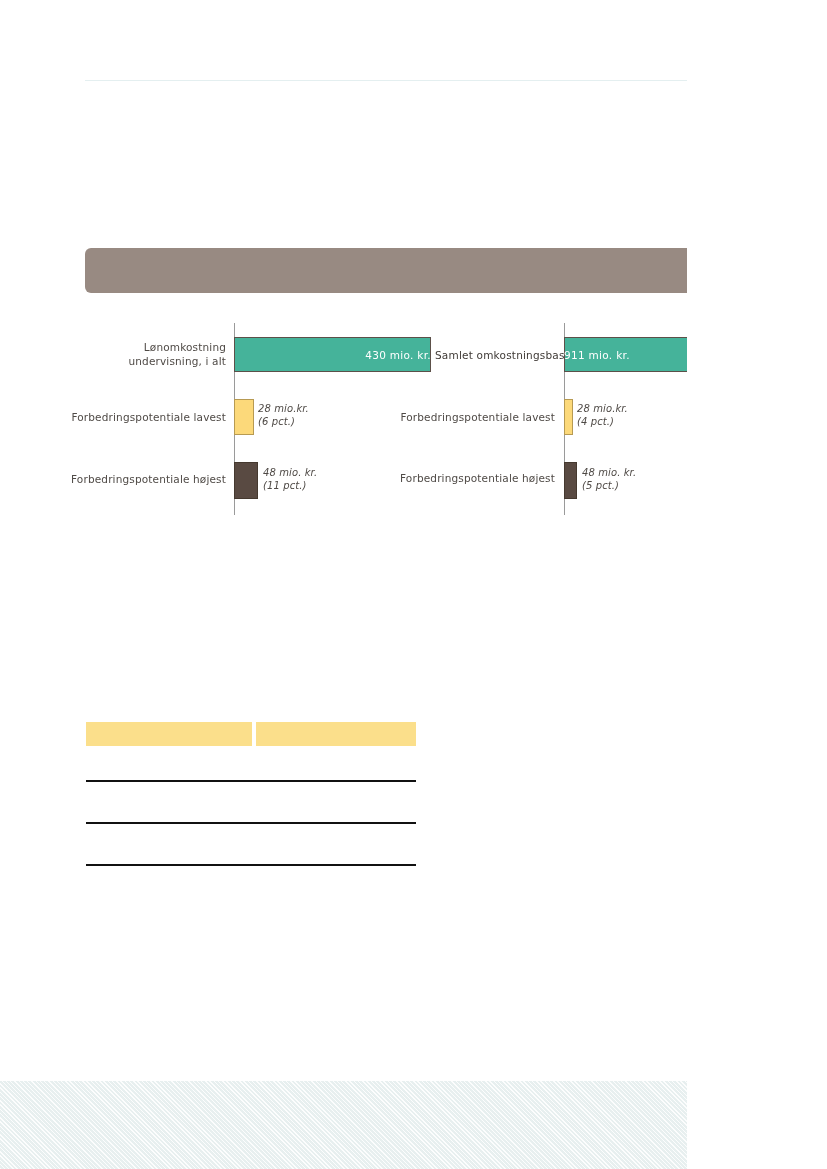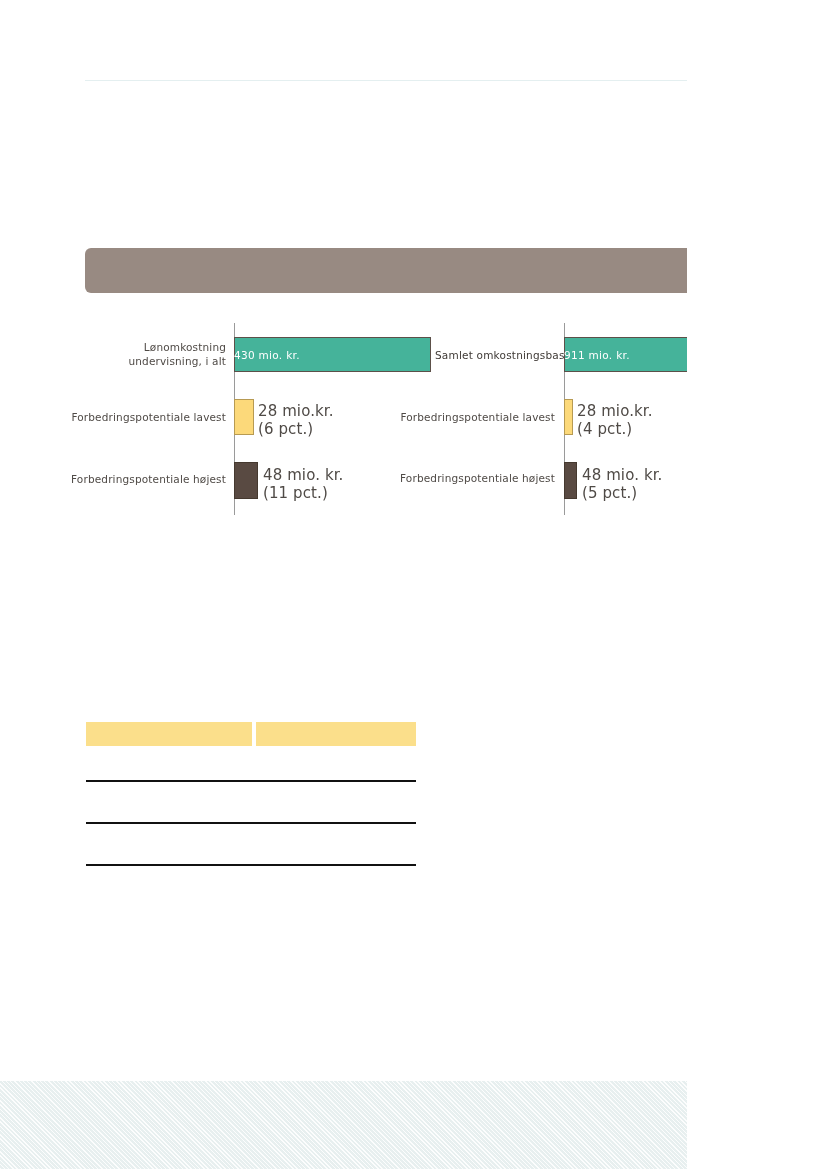--- a/index.html
+++ b/index.html
@@ -89,24 +89,25 @@
     white-space: pre-line;
     letter-spacing: .15px;
   }
   .cat-label.right-aligned {
     text-align: right;
   }
 
   .value-label {
     position: absolute;
     color: #4f4a46;
-    font-size: 15px;
-    line-height: 18px;
+    font-size: 10px;
+    line-height: 13px;
     white-space: pre-line;
     letter-spacing: .1px;
+    font-style: italic;
   }
 
   .mid-label {
     position: absolute;
     color: #3f3a36;
     font-size: 10.5px;
     white-space: nowrap;
     letter-spacing: .2px;
   }
 
@@ -154,21 +155,21 @@
 
   <div class="chart">
 
     <div class="axis-line" style="left:234px; top:323px; height:192px;"></div>
 
     <div class="cat-label right-aligned" style="left:66px; top:341px; width:160px;">Lønomkostning
 undervisning, i alt</div>
 
     <div class="bar teal" style="left:234px; top:337px; width:197px; height:35px;"></div>
 
-    <div class="bar-inner-label" style="left:234px; top:350px; width:197px; text-align:left;">430 mio. kr.</div>
+    <div class="bar-inner-label" style="left:234px; top:350px; width:197px; text-align:right;">430 mio. kr.</div>
 
     <div class="cat-label right-aligned" style="left:66px; top:411px; width:160px;">Forbedringspotentiale  lavest</div>
 
     <div class="bar yellow" style="left:234px; top:399px; width:20px; height:36px;"></div>
 
     <div class="value-label" style="left:258px; top:402px;">28 mio.kr.
 (6 pct.)</div>
 
     <div class="cat-label right-aligned" style="left:66px; top:473px; width:160px;">Forbedringspotentiale  højest</div>
 

